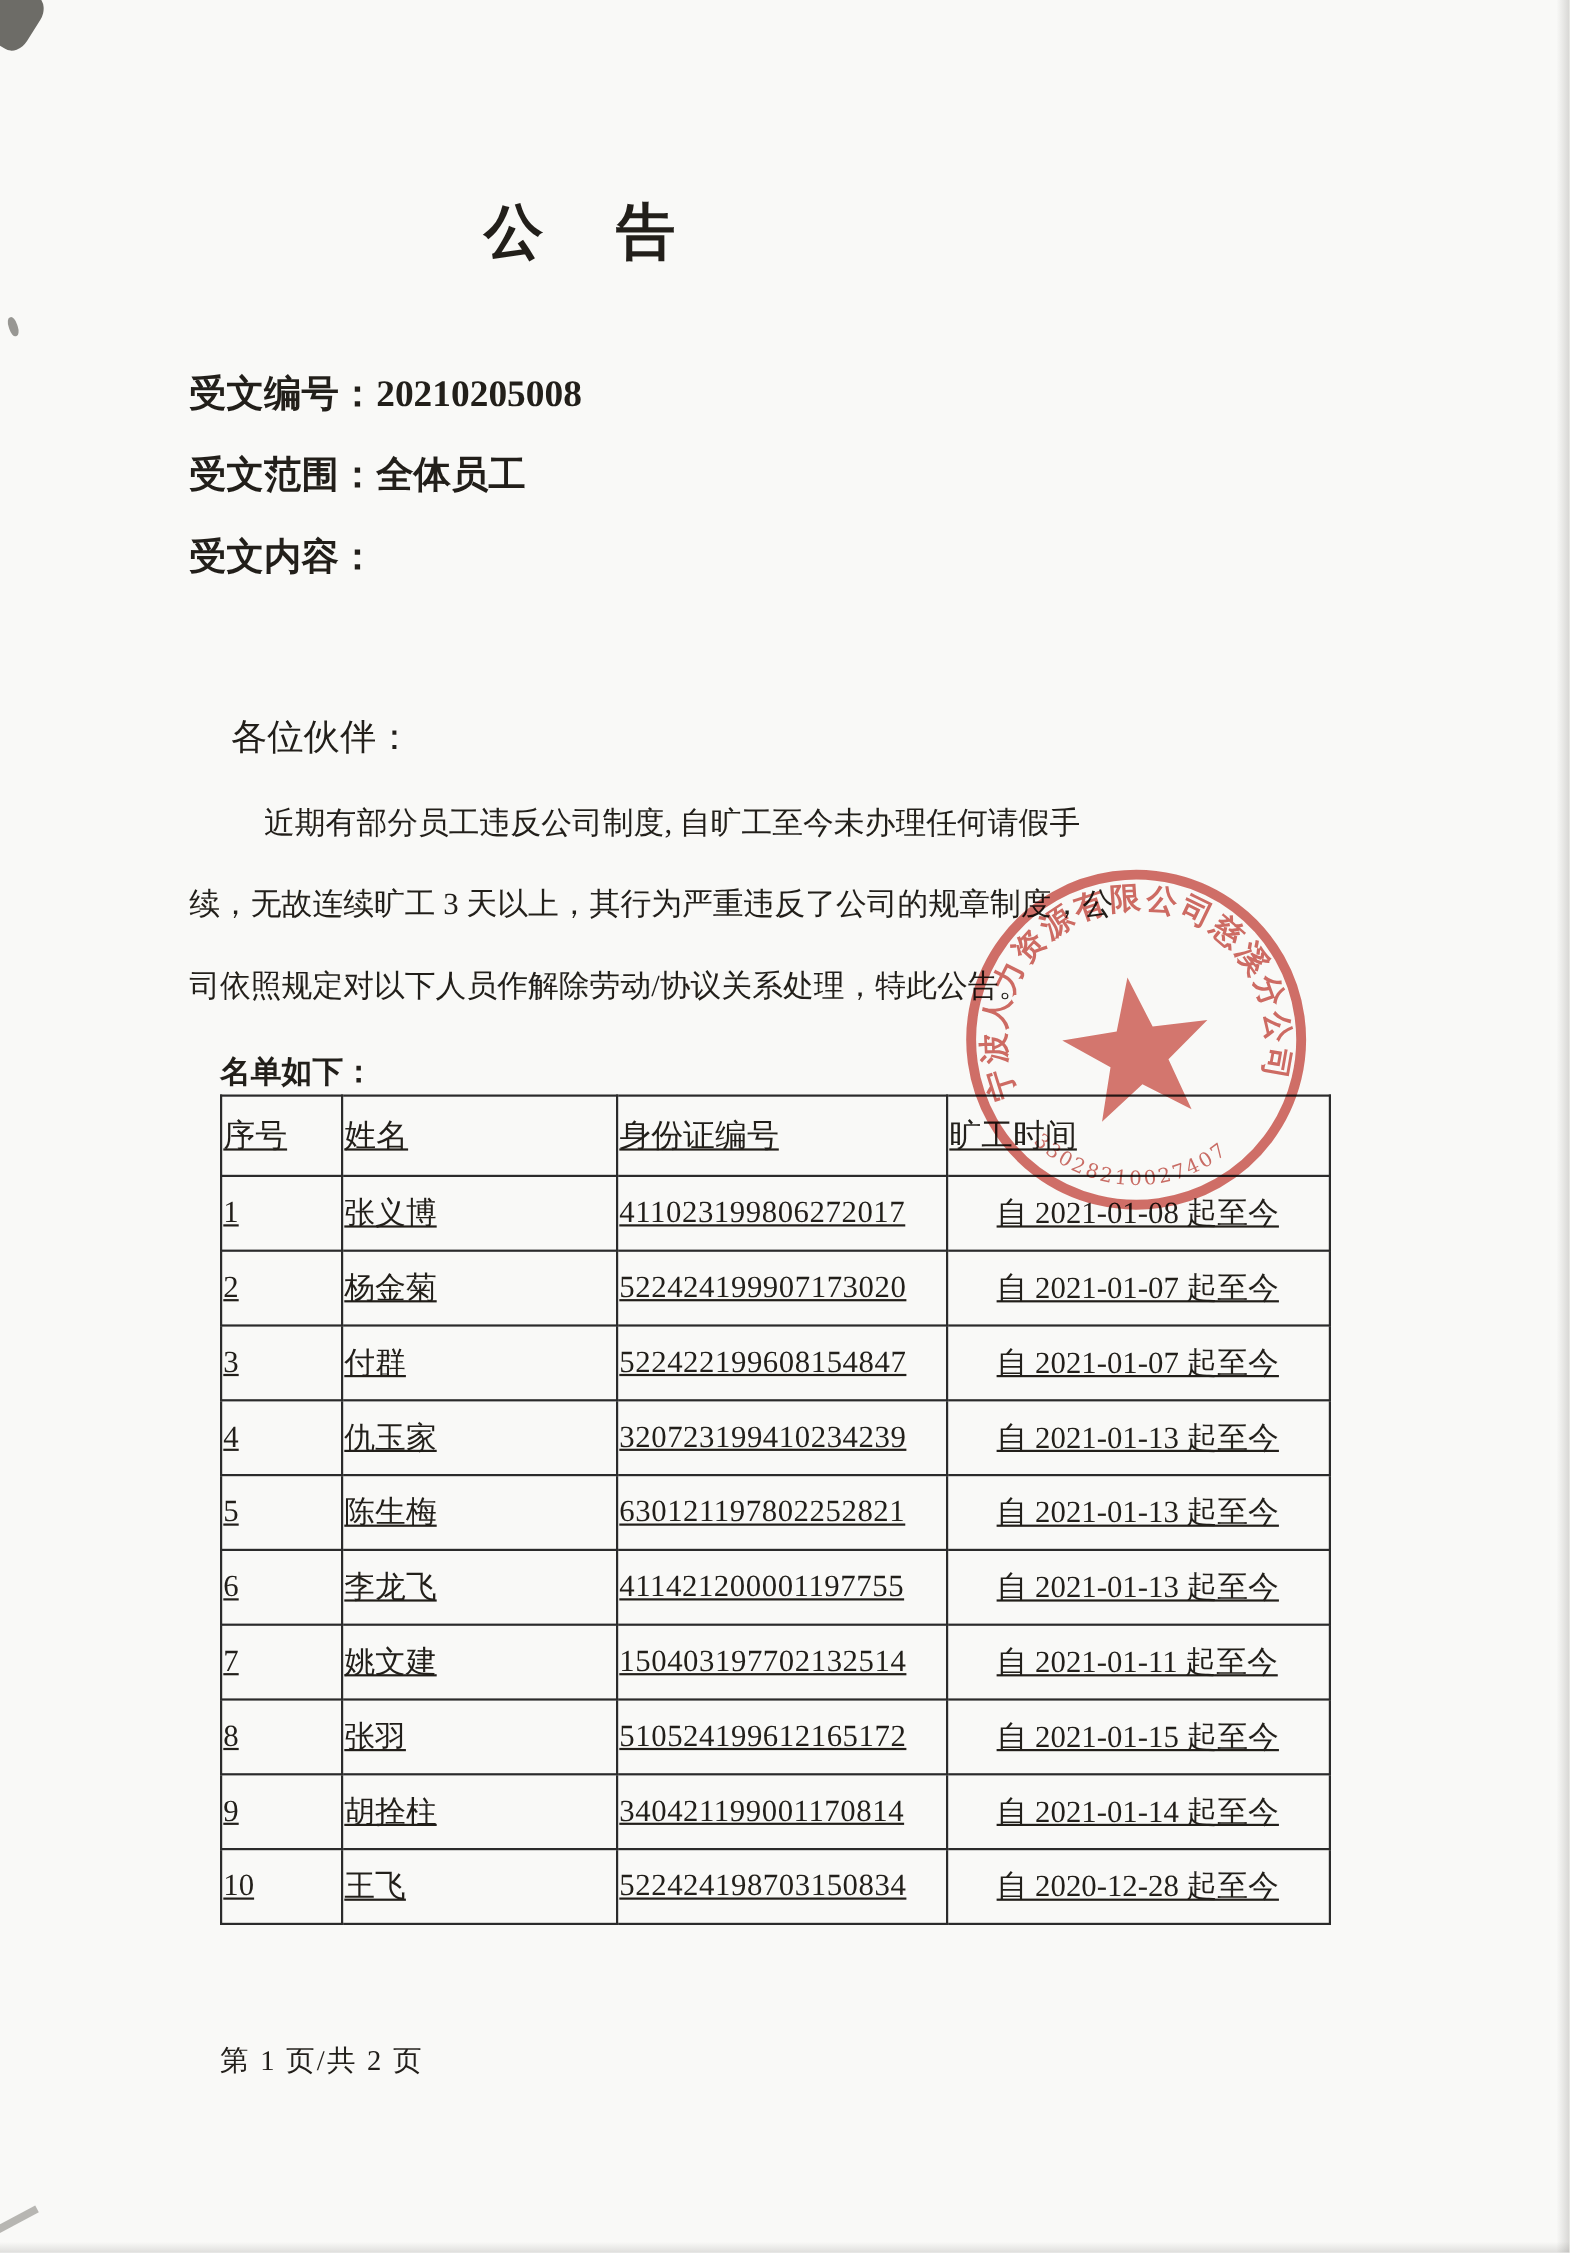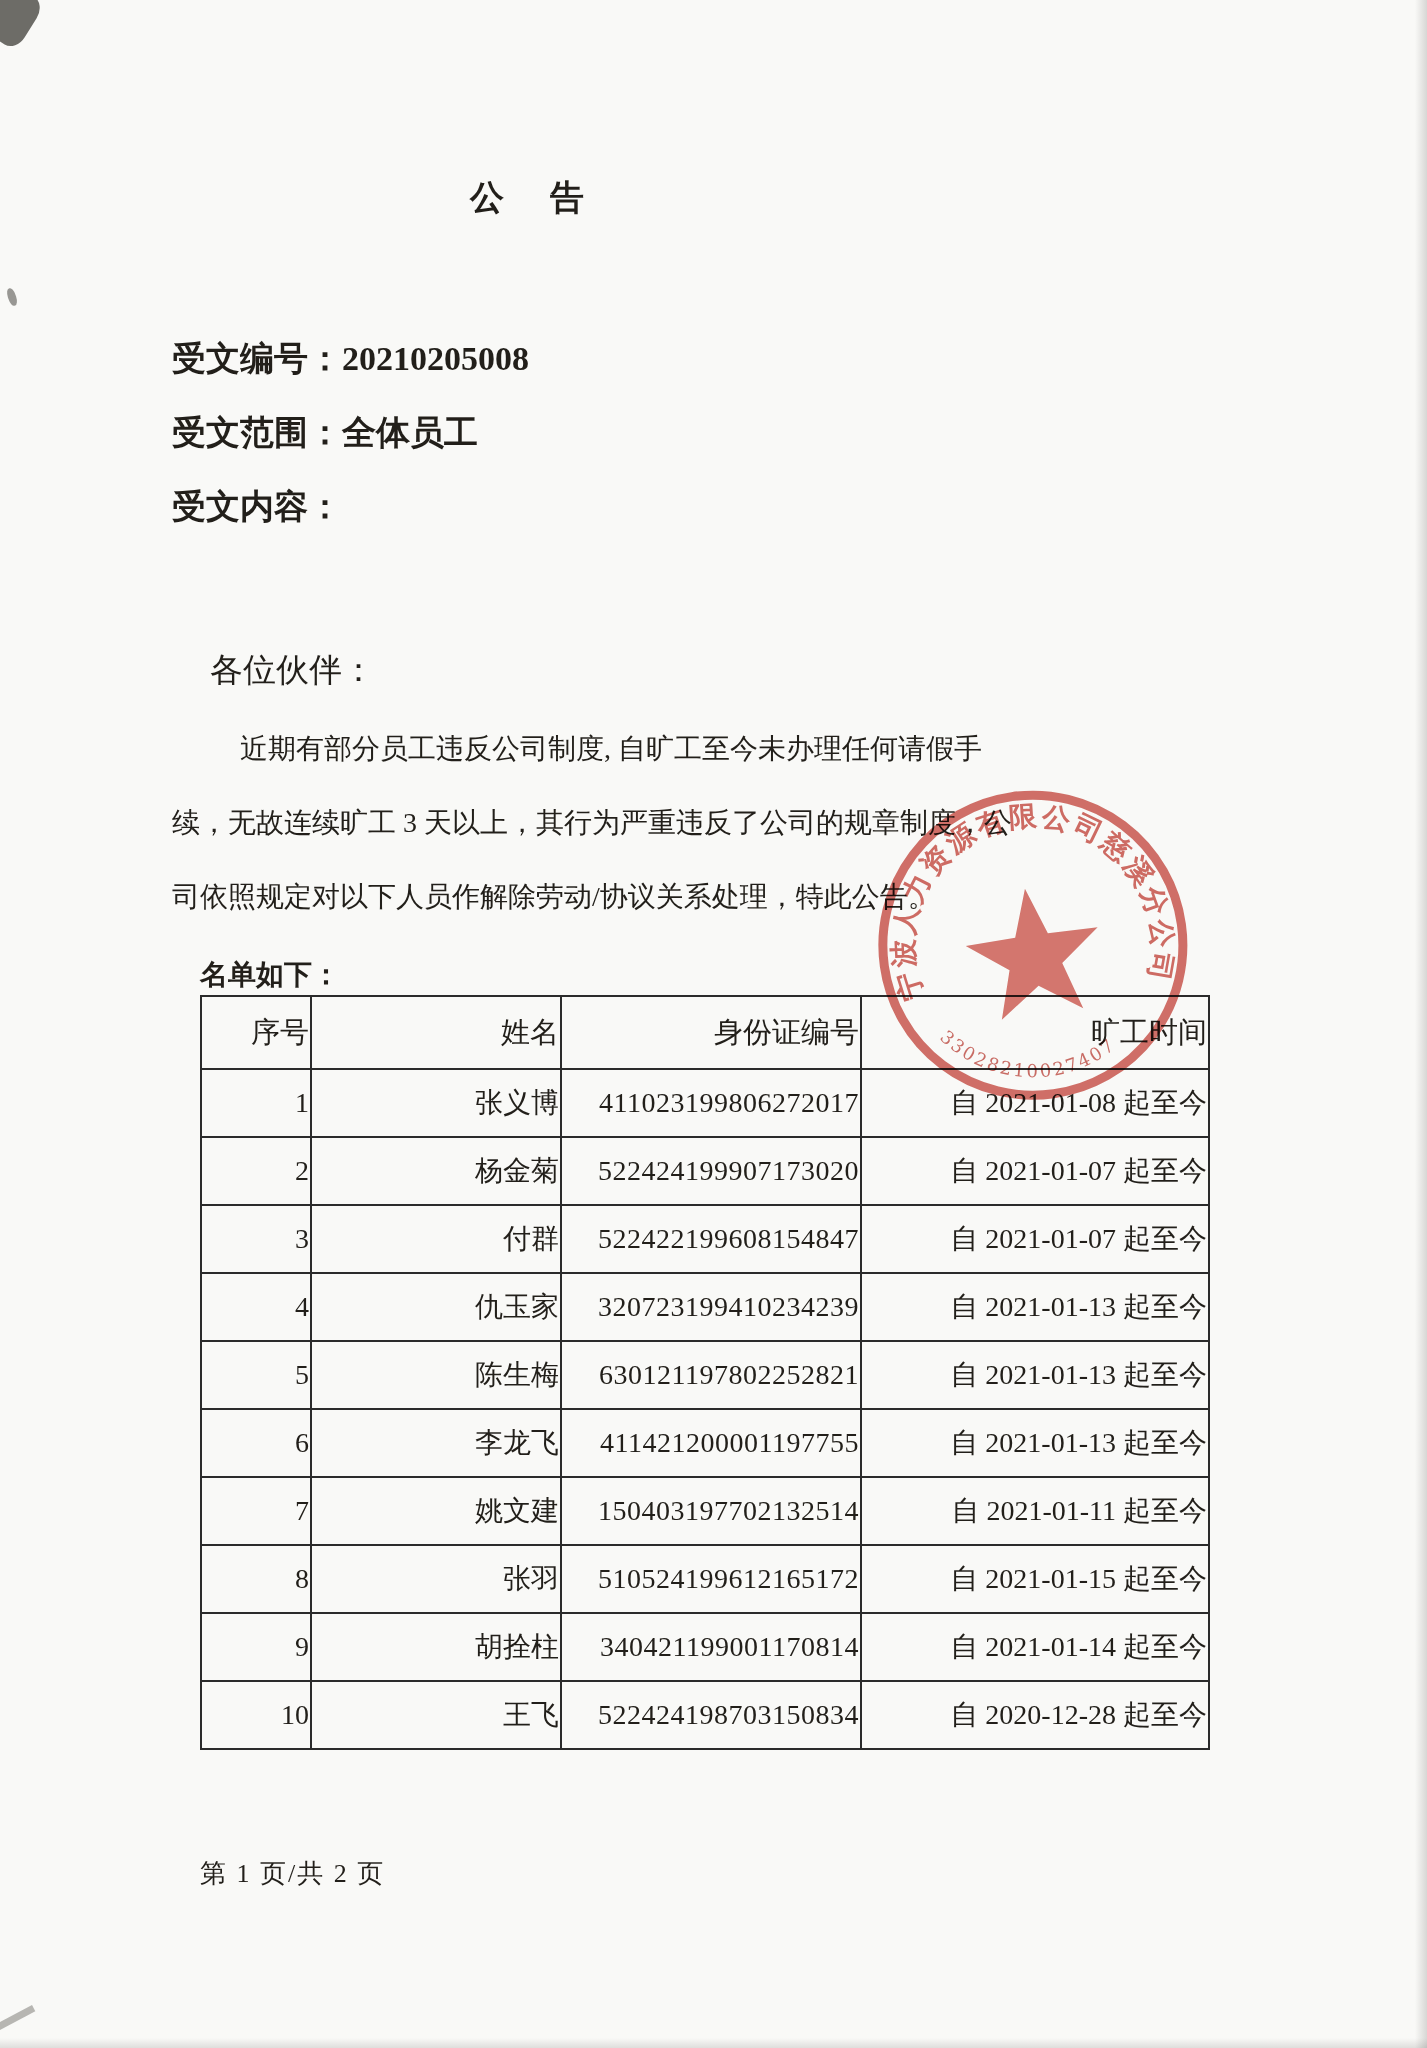--- a/index.html
+++ b/index.html
@@ -7,39 +7,39 @@
     position:relative;
     width:1427px;height:2048px;
     margin:0 auto;
     background:#f9f9f7;
     font-family:"Liberation Serif","DejaVu Serif",serif;
     color:#221f1a;
     overflow:hidden;
   }
   .title{
     position:absolute;top:175px;left:0;width:1060px;
-    text-align:center;font-size:34px;font-weight:bold;
+    text-align:center;font-size:54px;font-weight:bold;
     letter-spacing:6px;white-space:nowrap;
   }
   .meta{position:absolute;top:322px;left:172px;}
   .meta-line{line-height:74px;font-size:34px;font-weight:bold;white-space:nowrap;}
   .salutation{position:absolute;top:648px;left:172px;font-size:33px;white-space:nowrap;margin-left:38px;}
   .body-text{position:absolute;top:712px;left:172px;width:1044px;}
   .body-line{line-height:74px;font-size:28px;white-space:nowrap;}
   .body-line.indent{text-indent:68px;}
   .list-intro{position:absolute;top:956px;left:200px;font-size:28px;font-weight:600;white-space:nowrap;}
   table.roster{
     position:absolute;top:995px;left:200px;
     width:1008px;border-collapse:collapse;table-layout:fixed;
   }
   table.roster th,table.roster td{
     border:2px solid #2b2b2b;
-    text-align:right;vertical-align:middle;
+    text-align:left;vertical-align:middle;
     font-weight:normal;
-    overflow:hidden;white-space:nowrap;
+    overflow:hidden;white-space:nowrap;text-decoration:underline;
   }
   table.roster th{height:69px;font-size:29px;}
   table.roster td{height:64px;font-size:28px;}
   td.cell-id{font-size:28px;letter-spacing:0.5px;}
   td.cell-date{text-align:left;padding-left:44px;font-size:28px;}
   .footer{
     position:absolute;top:1856px;left:200px;width:1008px;
     font-size:26px;letter-spacing:2px;
   }
   

